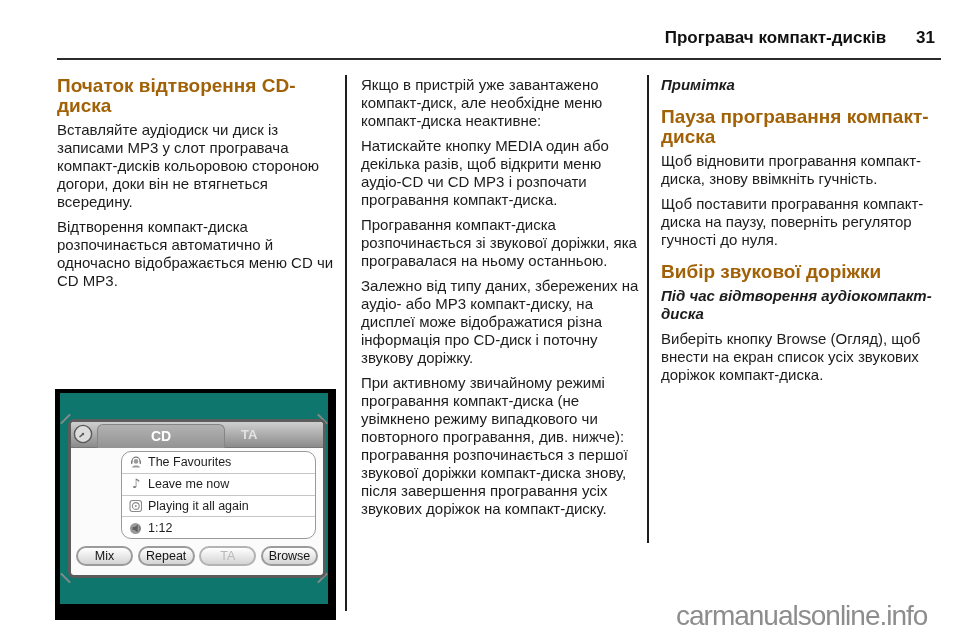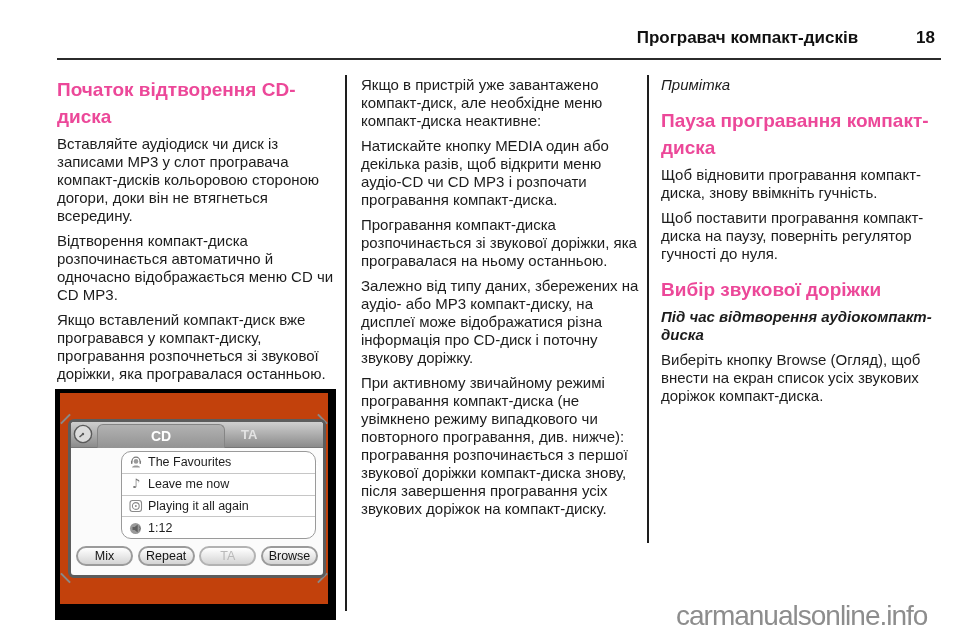--- a/index.html
+++ b/index.html
@@ -4,42 +4,42 @@
 <style>
   html,body{margin:0;padding:0;}
   body{
     width:960px;height:642px;position:relative;overflow:hidden;
     background:#ffffff;color:#1c1c1c;
     font-family:"Liberation Sans","DejaVu Sans",sans-serif;
   }
   
   .page-header{
     position:absolute;top:28px;right:25px;
-    display:flex;gap:58px;align-items:baseline;
+    display:flex;gap:30px;align-items:baseline;
     font-weight:bold;font-size:17px;color:#111;
   }
   .header-rule{
     position:absolute;left:57px;top:58px;width:884px;height:2px;background:#2b2b2b;
   }
   
   .col{position:absolute;top:76px;font-size:15px;line-height:18px;}
   .col p{margin:0 0 7px 0;}
-  .col h2{font-size:19px;line-height:27px;margin:0 0 5px 0;font-weight:bold;color:#ec4899;}
+  .col h2{font-size:19px;line-height:20px;margin:0 0 5px 0;font-weight:bold;color:#a16207;}
   .col1{left:57px;width:282px;}
   .col2{left:361px;width:279px;}
   .col3{left:661px;width:281px;}
-  .note-label{font-weight:normal;font-style:italic;margin-bottom:1px;}
+  .note-label{font-weight:bold;font-style:italic;margin-bottom:1px;}
   .subhead{font-weight:bold;font-style:italic;margin:10px 0 2px 0;}
   .h2-spaced{margin-top:13px !important;}
   .vdivider{position:absolute;width:2px;background:#1e1e1e;top:75px;}
   .vd1{left:345px;height:536px;}
   .vd2{left:647px;height:468px;}
   
   .figure{position:absolute;left:55px;top:389px;width:281px;height:231px;background:#000;}
-  .screen{position:absolute;left:5px;top:4px;width:268px;height:211px;background:#c2410c;}
+  .screen{position:absolute;left:5px;top:4px;width:268px;height:211px;background:#0f766e;}
   .corner-mark{position:absolute;width:13px;height:2px;background:#8a8a8a;}
   .cm-tl{left:-1px;top:25px;transform:rotate(-45deg);}
   .cm-tr{left:256px;top:25px;transform:rotate(45deg);}
   .cm-bl{left:-1px;top:184px;transform:rotate(45deg);}
   .cm-br{left:256px;top:184px;transform:rotate(-45deg);}
   .panel{
     position:absolute;left:8px;top:26px;width:252px;height:153px;
     border:3px solid #5c5c5c;border-radius:6px;background:#fbfbfb;overflow:hidden;
   }
   .topbar{
@@ -89,29 +89,28 @@
   .watermark{
     position:absolute;left:676px;top:600px;
     font-size:28px;color:#8d8d8d;letter-spacing:-1px;font-weight:normal;
   }
 </style>
 </head>
 <body>
 
 <div class="page-header">
   <span>Програвач компакт-дисків</span>
-  <span>18</span>
+  <span>31</span>
 </div>
 <div class="header-rule"></div>
 
 <div class="col col1">
   <h2>Початок відтворення CD-диска</h2>
   <p>Вставляйте аудіодиск чи диск із записами MP3 у слот програвача компакт-дисків кольоровою стороною догори, доки він не втягнеться всередину.</p>
   <p>Відтворення компакт-диска розпочинається автоматично й одночасно відображається меню CD чи CD MP3.</p>
-  <p>Якщо вставлений компакт-диск вже програвався у компакт-диску, програвання розпочнеться зі звукової доріжки, яка програвалася останньою.</p>
 </div>
 
 <div class="figure">
   <div class="screen">
     <div class="corner-mark cm-tl"></div>
     <div class="corner-mark cm-tr"></div>
     <div class="corner-mark cm-bl"></div>
     <div class="corner-mark cm-br"></div>
     <div class="panel">
       <div class="topbar">

